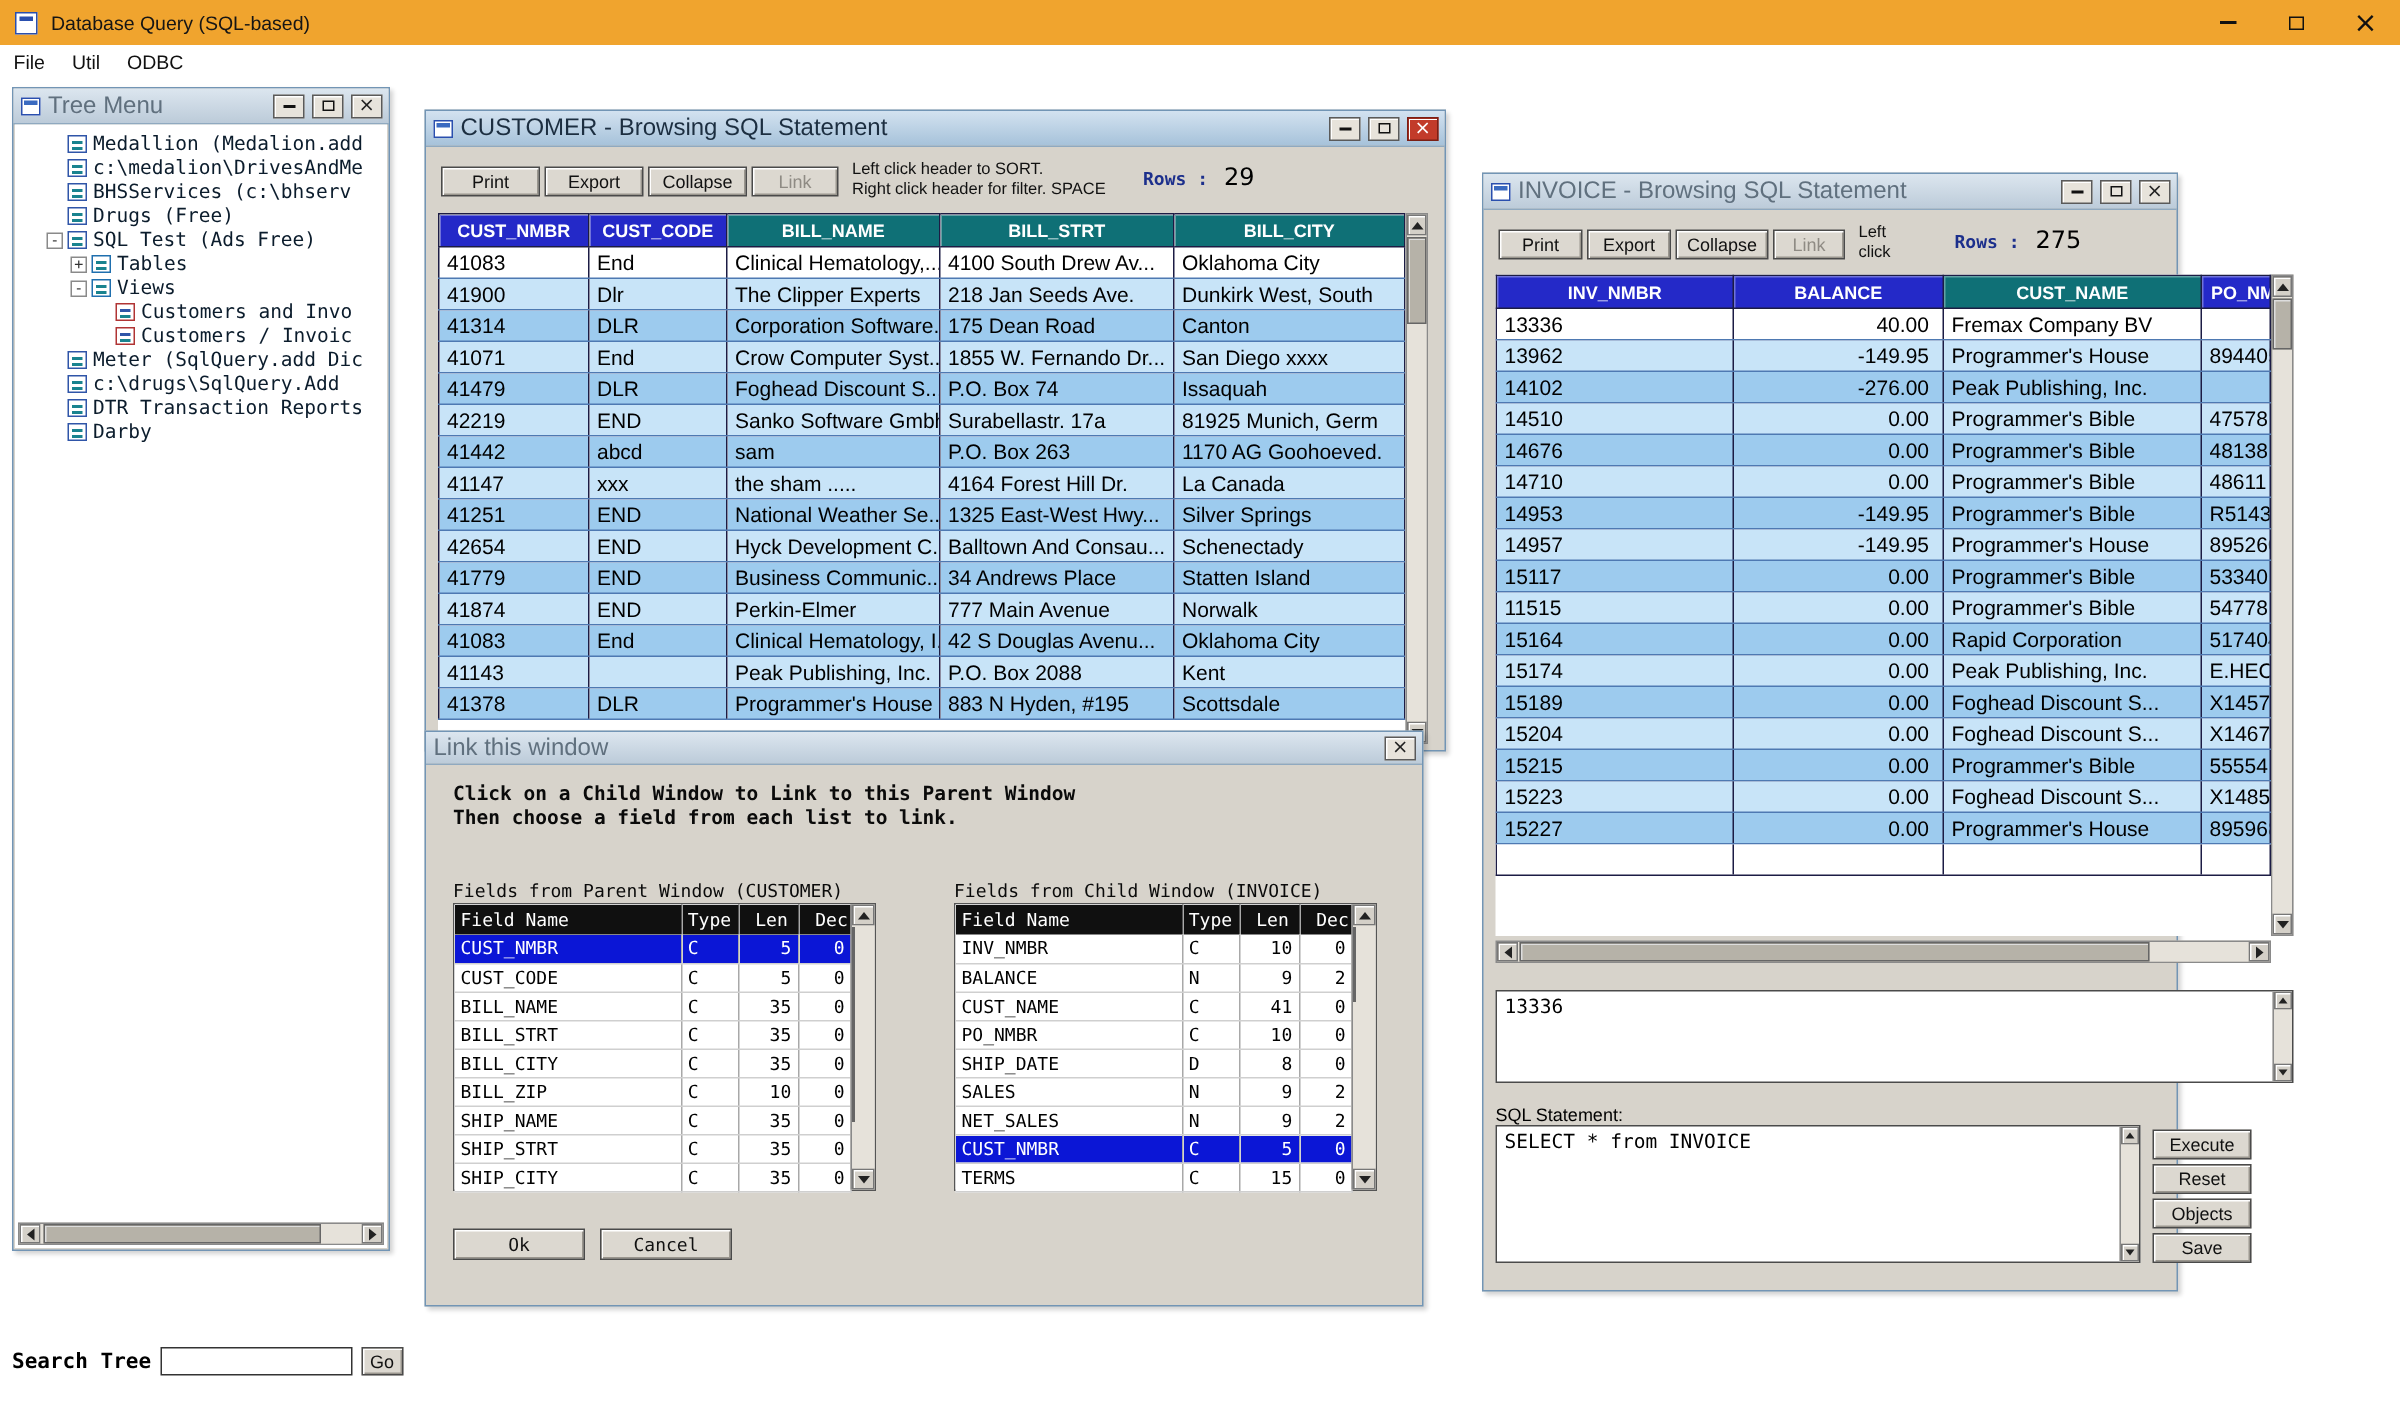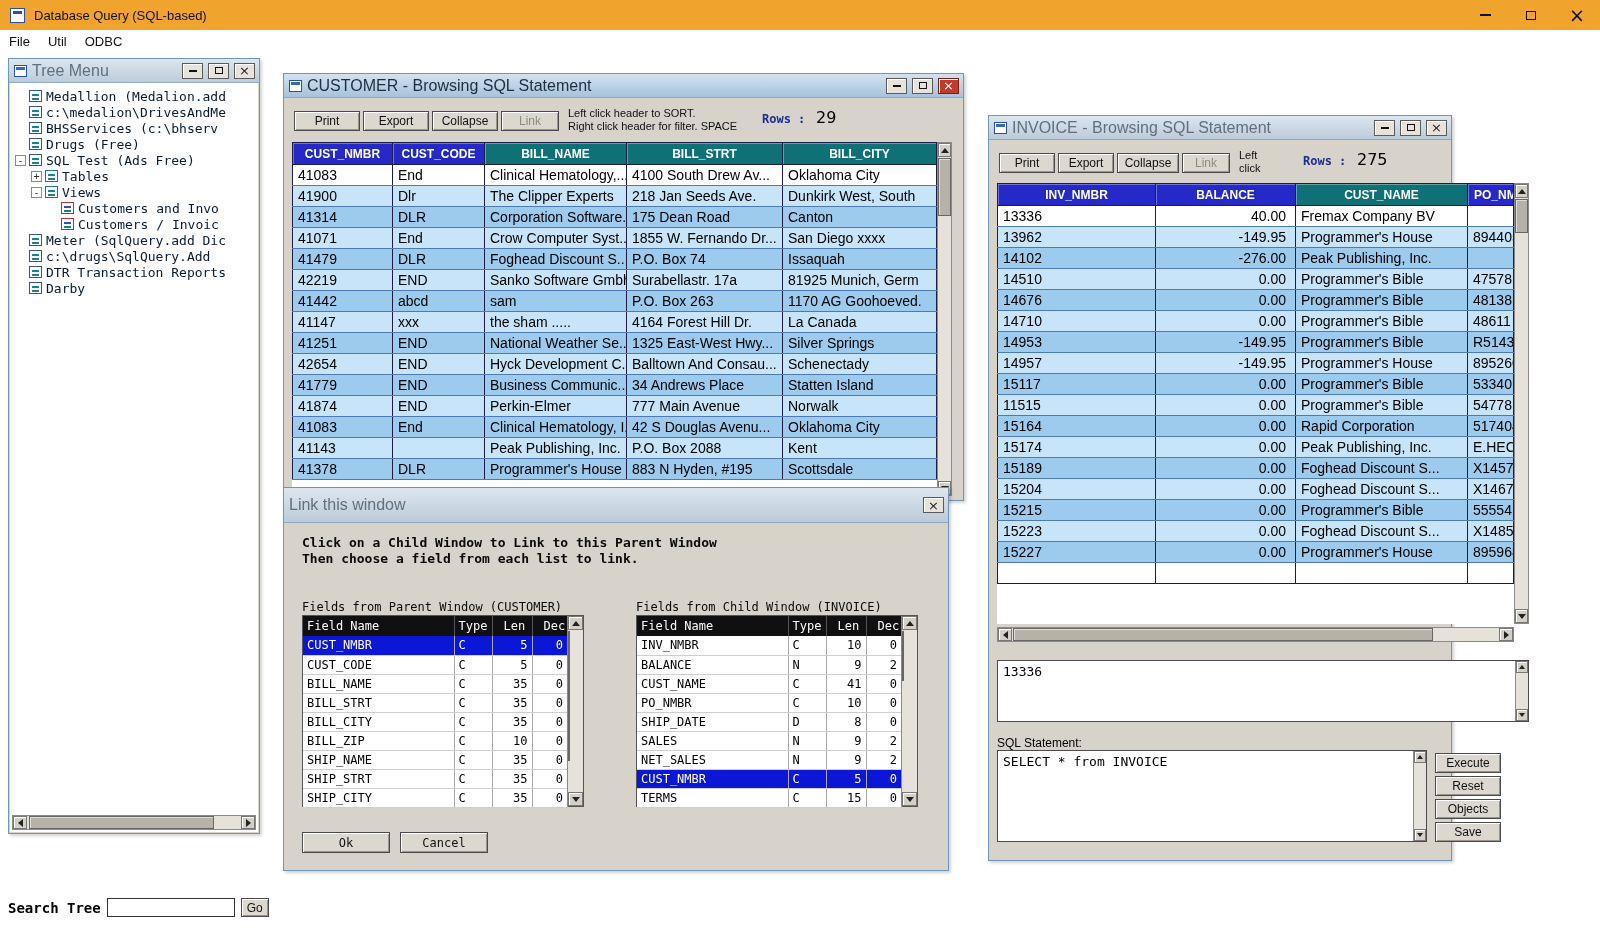--- a/index.html
+++ b/index.html
@@ -37,21 +37,21 @@
   .tb-btn.close-red::before{content:"\d7";font-size:13px;line-height:13px;color:#fff;font-family:"DejaVu Sans",sans-serif;}
   .win-body{position:relative;}
 
   
   .btn{position:absolute;height:20px;background:#dcd8d0;border:1px solid #4a4a4a;box-shadow:inset 1px 1px 0 #fff,inset -1px -1px 0 #9a968e;font:12px "Liberation Sans",sans-serif;color:#111;display:flex;align-items:center;justify-content:center;cursor:default;}
   .btn.disabled{color:#8f8b84;}
   .btn-accel::first-letter{text-decoration:underline;}
 
   
   .tree-body{position:absolute;left:1px;right:1px;top:24px;bottom:1px;background:#fff;overflow:hidden;}
-  .tree-items{padding-top:5px;}
+  .tree-items{padding-top:5px;padding-left:16px;}
   .tree-item{display:flex;align-items:center;height:16px;font:13px "DejaVu Sans Mono",monospace;color:#0b1c2c;white-space:nowrap;overflow:hidden;}
   .tree-item[data-level="0"]{padding-left:5px;}
   .tree-item[data-level="1"]{padding-left:21px;}
   .tree-item[data-level="2"]{padding-left:37px;}
   .expander{width:11px;height:11px;border:1px solid #8a8a8a;background:#fff;font:10px/9px "DejaVu Sans Mono",monospace;color:#333;display:flex;align-items:center;justify-content:center;margin-right:3px;flex:none;}
   .expander:empty{visibility:hidden;}
   .node-icon{width:13px;height:12px;border:1px solid #2f55a8;background:#fff;margin-right:4px;flex:none;position:relative;}
   .node-icon::before{content:"";position:absolute;left:2px;right:2px;top:3px;height:2px;background:#19838f;}
   .node-icon::after{content:"";position:absolute;left:2px;right:2px;top:7px;height:2px;background:#19838f;}
   .node-icon[data-kind="view"]{border-color:#b03434;}
@@ -612,21 +612,21 @@
     </div>
 
     <span class="btn" style="left:446px;top:613px;width:66px;">Execute</span>
     <span class="btn" style="left:446px;top:636px;width:66px;">Reset</span>
     <span class="btn" style="left:446px;top:659px;width:66px;">Objects</span>
     <span class="btn" style="left:446px;top:682px;width:66px;">Save</span>
   </div>
 </div>
 
 <div class="win" style="left:283px;top:487px;width:666px;height:384px;z-index:3;">
-  <div class="win-tb inactive" style="height:35px;">
+  <div class="win-tb inactive" style="height:22px;">
     <span class="win-title">Link this window</span>
     <span class="tb-spacer"></span>
     <span class="tb-btn g-x"></span>
   </div>
   <div class="win-body" style="height:361px;">
     <div class="instr" style="left:18px;top:12px;">Click on a Child Window to Link to this Parent Window</div>
     <div class="instr" style="left:18px;top:28px;">Then choose a field from each list to link.</div>
 
     <span class="fld-label" style="left:18px;top:77px;">Fields from Parent Window (CUSTOMER)</span>
     <div class="fld-wrap" style="left:18px;top:92px;">

